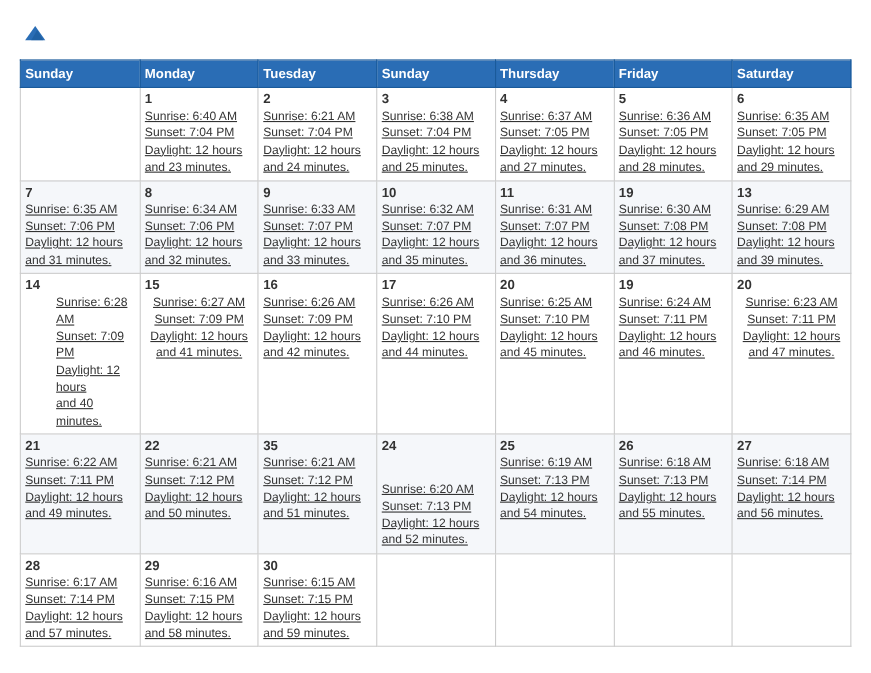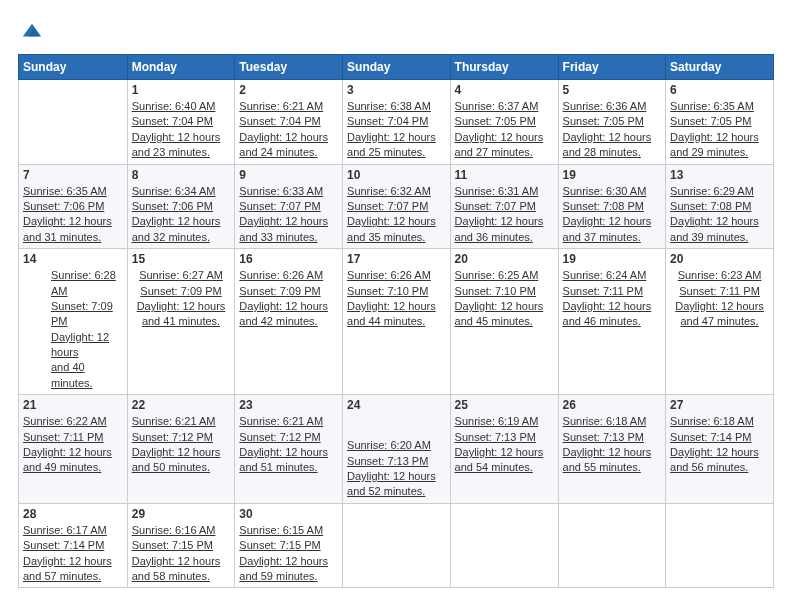--- a/index.html
+++ b/index.html
@@ -283,21 +283,21 @@
 and 49 minutes.</div>
           </td>
           <td>
             <span class="day-number">22</span>
             <div class="day-info" style="white-space: pre-line;">Sunrise: 6:21 AM
 Sunset: 7:12 PM
 Daylight: 12 hours
 and 50 minutes.</div>
           </td>
           <td>
-            <span class="day-number">23</span>
+            <span class="day-number">35</span>
             <div class="day-info" style="white-space: pre-line;">Sunrise: 6:21 AM
 Sunset: 7:12 PM
 Daylight: 12 hours
 and 51 minutes.</div>
           </td>
           <td>
             <span class="day-number">24</span>
             <div class="day-info" style="white-space: pre-line; margin-top: 26px;">Sunrise: 6:20 AM
 Sunset: 7:13 PM
 Daylight: 12 hours

